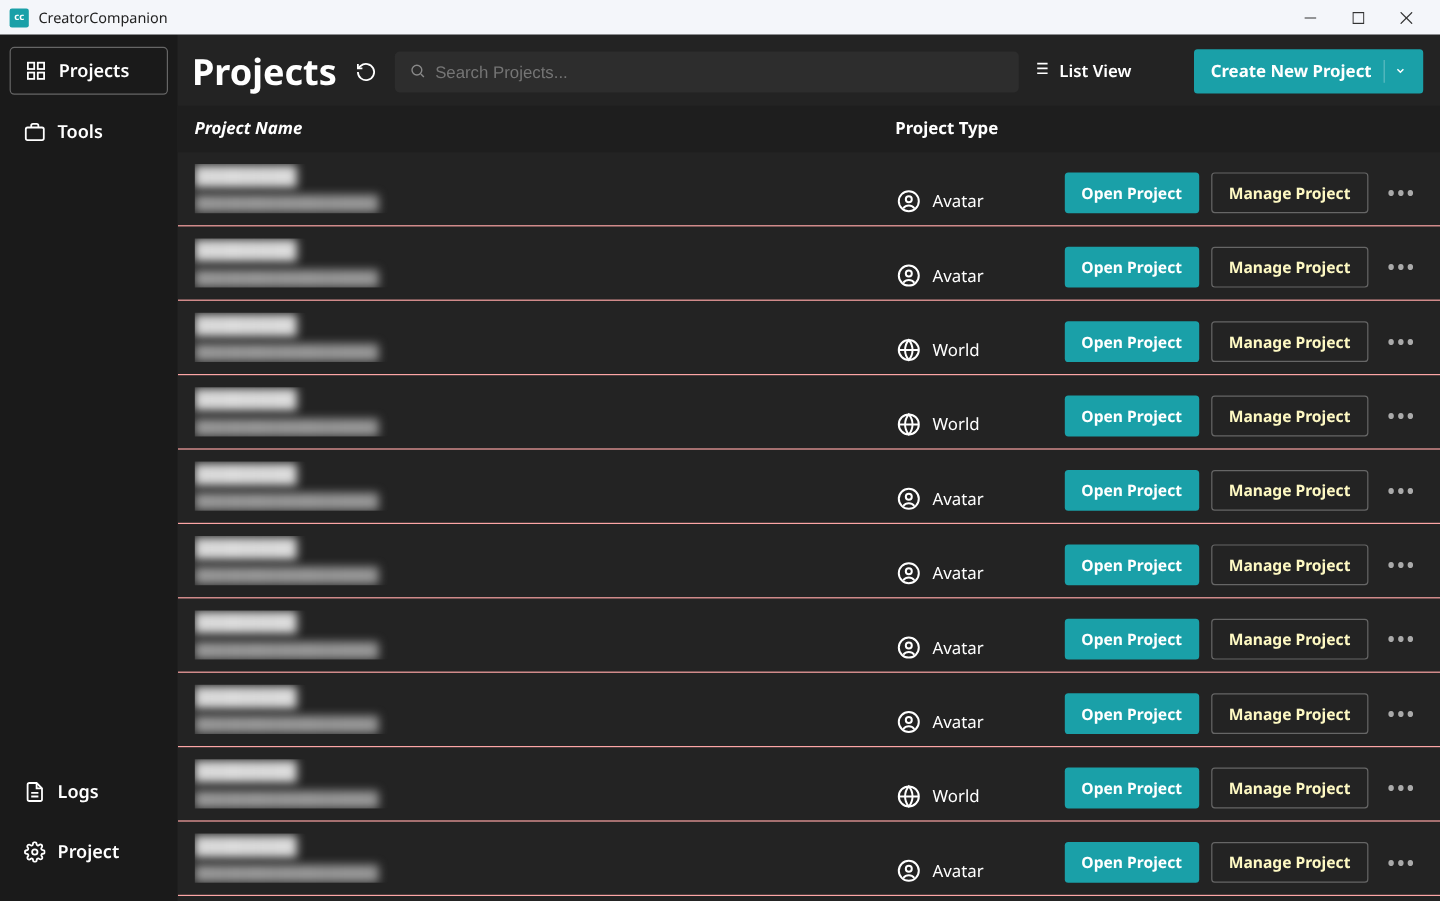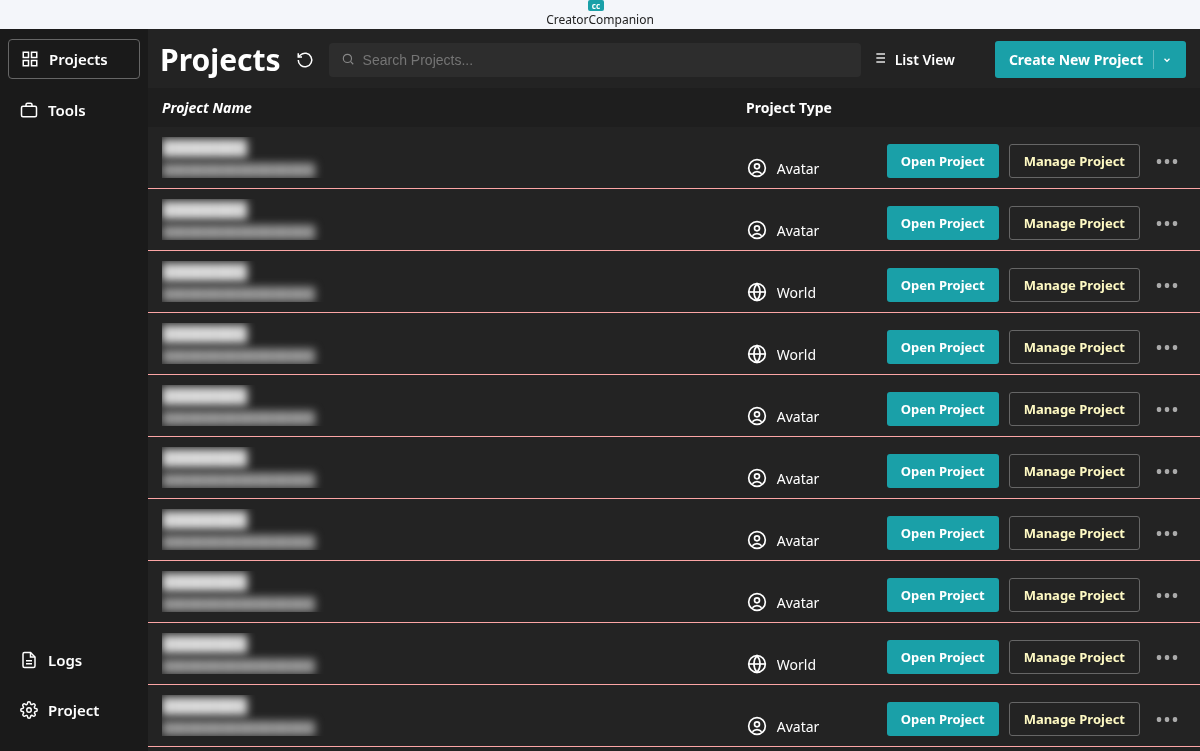--- a/index.html
+++ b/index.html
@@ -12,21 +12,20 @@
   overflow: hidden;
 }
 .titlebar {
   height: 29px;
   background: #f4f6fa;
   color: #222;
   display: flex;
   align-items: center;
   padding: 0 8px;
   font-size: 12px;
-  flex-direction: column;
 }
 .titlebar .app-icon {
   width: 16px; height: 16px;
   background: #1aa0a8;
   border-radius: 2px;
   margin-right: 8px;
   display: inline-flex;
   align-items: center; justify-content: center;
   font-size: 8px; font-weight: bold; color: #fff;
 }
@@ -100,21 +99,21 @@
   color: #888;
 }
 .search-box input {
   background: transparent;
   border: none;
   outline: none;
   color: #fde047;
   font-size: 14px;
   flex: 1;
 }
-.header .right { display:flex; align-items:center; gap:12px; margin-left:auto; margin-right: 0; }
+.header .right { display:flex; align-items:center; gap:24px; margin-left:auto; margin-right: 0; }
 .list-view-btn {
   display:flex; align-items:center; gap:8px;
   font-size:14px; font-weight:600;
 }
 .create-btn {
   background: #1aa0a8;
   color: #fff;
   font-weight: 700;
   font-size: 14px;
   padding: 9px 14px;

